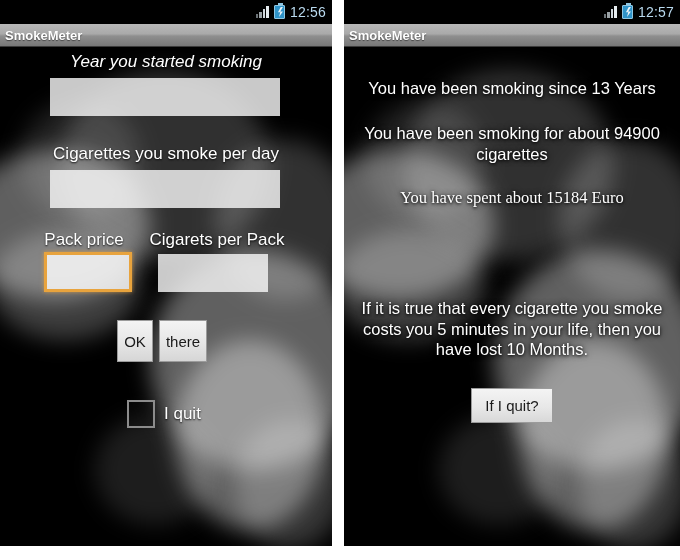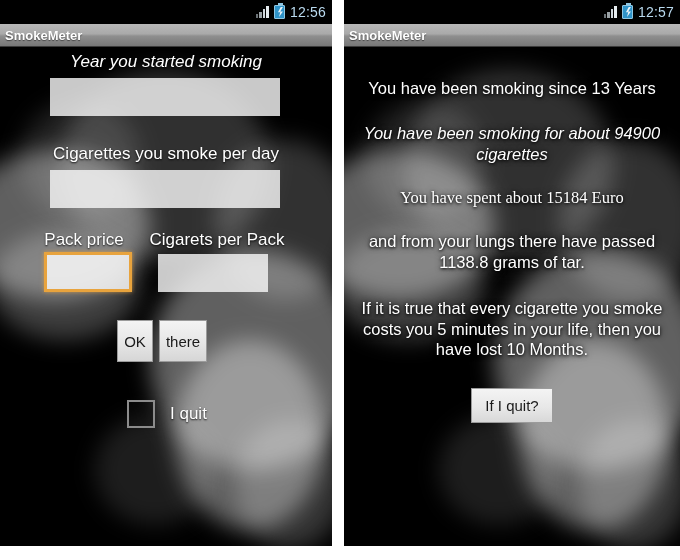--- a/index.html
+++ b/index.html
@@ -243,21 +243,21 @@
       <div style="position:absolute; top:204px; left:44px; width:88px;">
         <input class="text-field focused" type="text" value="" placeholder="" style="">
       </div>
       <div style="position:absolute; top:206px; left:158px; width:110px;">
         <input class="text-field" type="text" value="" placeholder="" style="">
       </div>
 
       <button class="btn" style="position:absolute; top:272px; left:117px; width:36px; height:42px;">OK</button>
       <button class="btn" style="position:absolute; top:272px; left:159px; width:48px; height:42px;">there</button>
 
-      <div style="position:absolute; top:352px; left:127px; display:flex; align-items:center; gap:15px;">
+      <div style="position:absolute; top:352px; left:127px; display:flex; align-items:center; gap:9px;">
         <span class="checkbox"></span>
         <span class="quit-label">I quit</span>
       </div>
 
     </div>
 
     <div class="bottom-strip"></div>
   </div>
 
   <div class="phone right">
@@ -288,25 +288,24 @@
     </div>
 
     <div class="title-bar">
       <span class="title-text">SmokeMeter</span>
     </div>
 
     <div class="content">
 
       <div class="result-block" style="position:absolute; top:30px; left:0; right:0;">You have been smoking since 13 Years</div>
 
-      <div class="result-block" style="position:absolute; top:75px; left:0; right:0;font-style:italic;">You have been smoking for about 94900 cigarettes</div>
+      <div class="result-block" style="position:absolute; top:75px; left:0; right:0;">You have been smoking for about 94900 cigarettes</div>
 
       <div class="result-block" style="position:absolute; top:140px; left:0; right:0;font-family:Liberation Serif, serif;">You have spent about 15184 Euro</div>
 
-      <div class="result-block" style="position:absolute; top:183px; left:0; right:0;">and from your lungs there have passed 1138.8 grams of tar.</div>
 
       <div class="result-block" style="position:absolute; top:250px; left:0; right:0;">If it is true that every cigarette you smoke costs you 5 minutes in your life, then you have lost 10 Months.</div>
 
       <div style="position:absolute; top:340px; left:0; right:0; display:flex; justify-content:center;">
         <button class="quit-btn">If I quit?</button>
       </div>
 
     </div>
 
     <div class="bottom-strip"></div>

